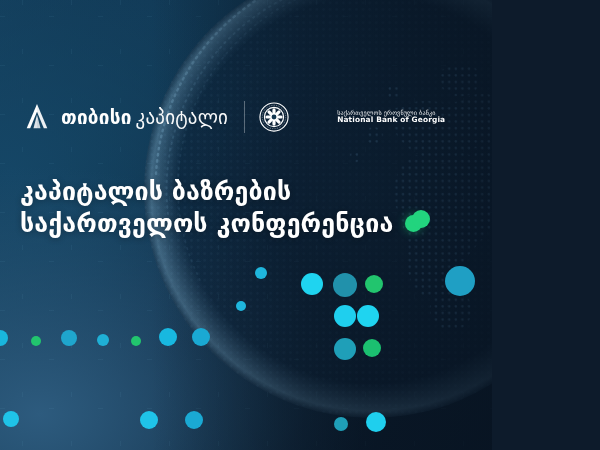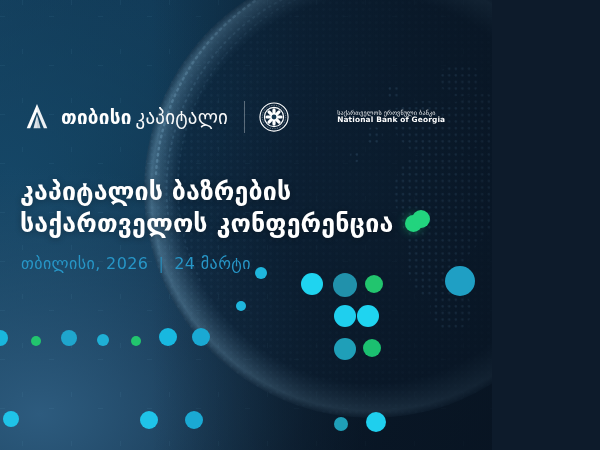--- a/index.html
+++ b/index.html
@@ -206,25 +206,20 @@
         <span id="nbg-en">National Bank of Georgia</span>
       </div>
     </div>
   </div>
 
   <div id="headline">
     <span class="ln">კაპიტალის ბაზრების</span>
     <span class="ln"><span>საქართველოს კონფერენცია</span><span id="title-dot"></span></span>
   </div>
 
-  <div id="dateline">
-    <span>თბილისი, 2026</span>
-    <span class="sep">|</span>
-    <span>24 მარტი</span>
-  </div>
 
   <div id="dotlayer">
       <div class="dot" style="left: -8px; top: 330px; width: 16px; height: 16px; background: rgb(25, 182, 221);"></div>
       <div class="dot" style="left: 31px; top: 336px; width: 10px; height: 10px; background: rgb(34, 197, 110);"></div>
       <div class="dot" style="left: 61px; top: 330px; width: 16px; height: 16px; background: rgb(31, 166, 205);"></div>
       <div class="dot" style="left: 97px; top: 334px; width: 12px; height: 12px; background: rgb(31, 176, 214);"></div>
       <div class="dot" style="left: 131px; top: 336px; width: 10px; height: 10px; background: rgb(34, 197, 110);"></div>
       <div class="dot" style="left: 159px; top: 328px; width: 18px; height: 18px; background: rgb(24, 184, 224);"></div>
       <div class="dot" style="left: 192px; top: 328px; width: 18px; height: 18px; background: rgb(26, 169, 211);"></div>
       <div class="dot" style="left: 3px; top: 411px; width: 16px; height: 16px; background: rgb(31, 195, 232);"></div>

